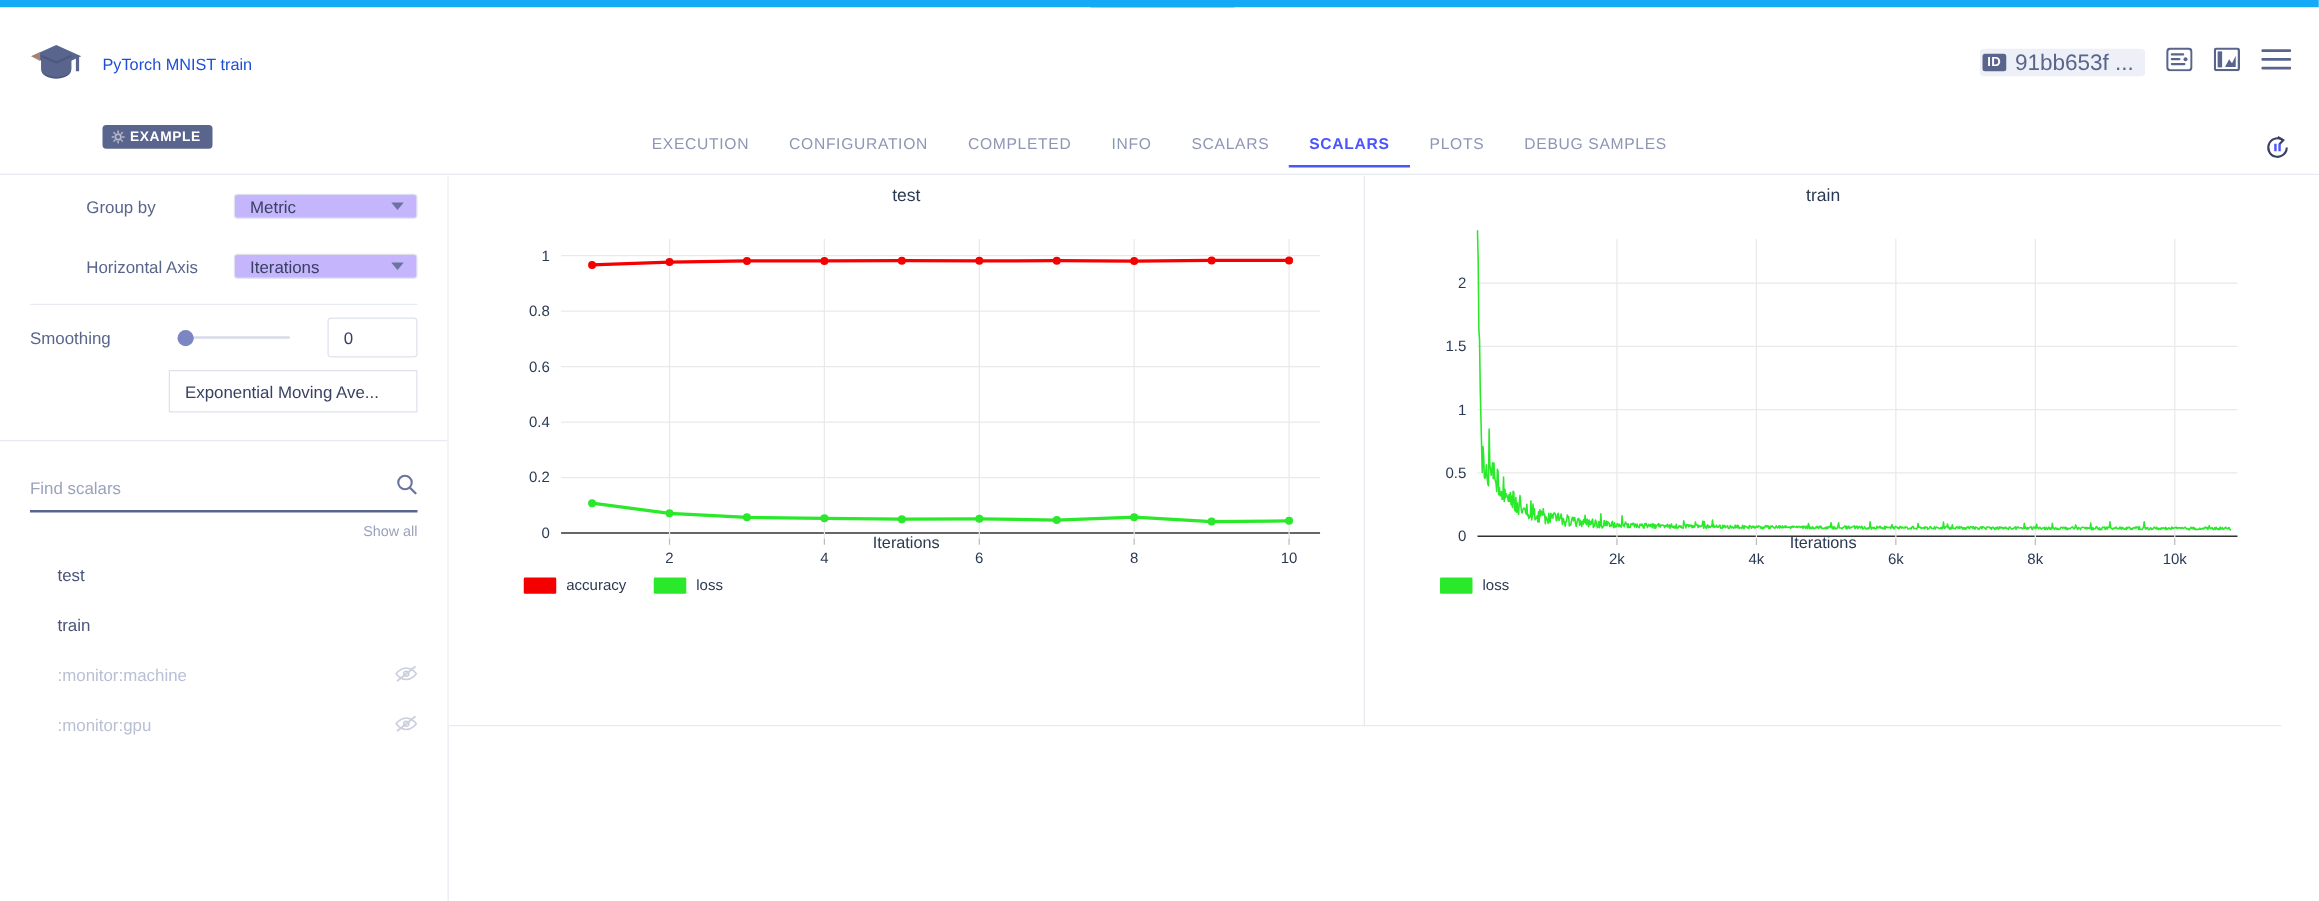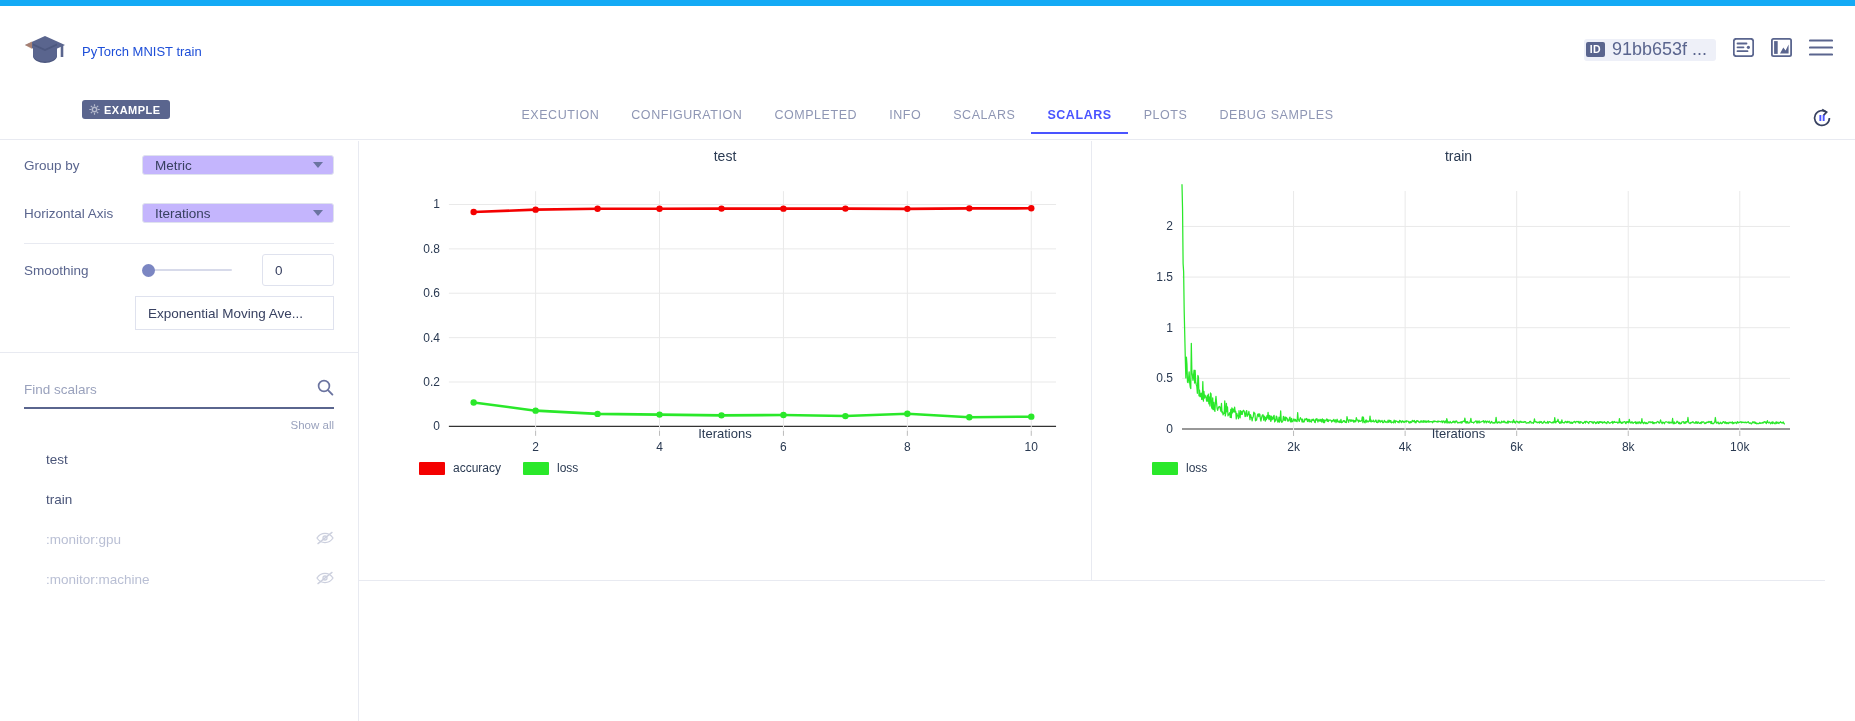--- a/index.html
+++ b/index.html
@@ -90,21 +90,21 @@
   .body-wrap {
     position: absolute; top: 141px; left: 0; width: 1855px; height: 580px;
     display: flex;
   }
   .sidebar {
     width: 359px; height: 580px; background: #ffffff;
     border-right: 1px solid #e8eaf1; position: relative;
   }
 
   .ctrl-row {
-    display: flex; align-items: center; padding: 0 24px; height: 48px;
+    display: flex; align-items: center; padding: 0 24px; height: 48px; margin-left: 45px;
   }
   .ctrl-label { font-size: 13.5px; color: #5a658e; width: 118px; }
   .select {
     flex: 1; height: 20px; border: 1px solid #dfe2ee; border-radius: 3px;
     display: flex; align-items: center; justify-content: space-between;
     padding: 0 10px 0 12px; font-size: 13.5px; color: #384161;
     cursor: pointer; background: #c4b5fd; max-width: 199px;
   }
   .select .caret {
     width: 0; height: 0; border-left: 5px solid transparent;
@@ -322,31 +322,31 @@
     <div class="showall">Show all</div>
 
     <div class="scalar-list">
       <div class="scalar-item">
         <span>test</span>
       </div>
       <div class="scalar-item">
         <span>train</span>
       </div>
       <div class="scalar-item hidden-metric">
-        <span>:monitor:gpu</span>
+        <span>:monitor:machine</span>
         <span class="eye-off">
           <svg width="18" height="14" viewBox="0 0 18 14">
             <path d="M1 7s3-4.6 8-4.6S17 7 17 7s-3 4.6-8 4.6S1 7 1 7z" fill="none" stroke="#aab0c8" stroke-width="1.3"></path>
             <circle cx="9" cy="7" r="2" fill="none" stroke="#aab0c8" stroke-width="1.3"></circle>
             <path d="M2 12.6L16 1.4" stroke="#aab0c8" stroke-width="1.4" stroke-linecap="round"></path>
           </svg>
         </span>
       </div>
       <div class="scalar-item hidden-metric">
-        <span>:monitor:machine</span>
+        <span>:monitor:gpu</span>
         <span class="eye-off">
           <svg width="18" height="14" viewBox="0 0 18 14">
             <path d="M1 7s3-4.6 8-4.6S17 7 17 7s-3 4.6-8 4.6S1 7 1 7z" fill="none" stroke="#aab0c8" stroke-width="1.3"></path>
             <circle cx="9" cy="7" r="2" fill="none" stroke="#aab0c8" stroke-width="1.3"></circle>
             <path d="M2 12.6L16 1.4" stroke="#aab0c8" stroke-width="1.4" stroke-linecap="round"></path>
           </svg>
         </span>
       </div>
     </div>
   </div>

